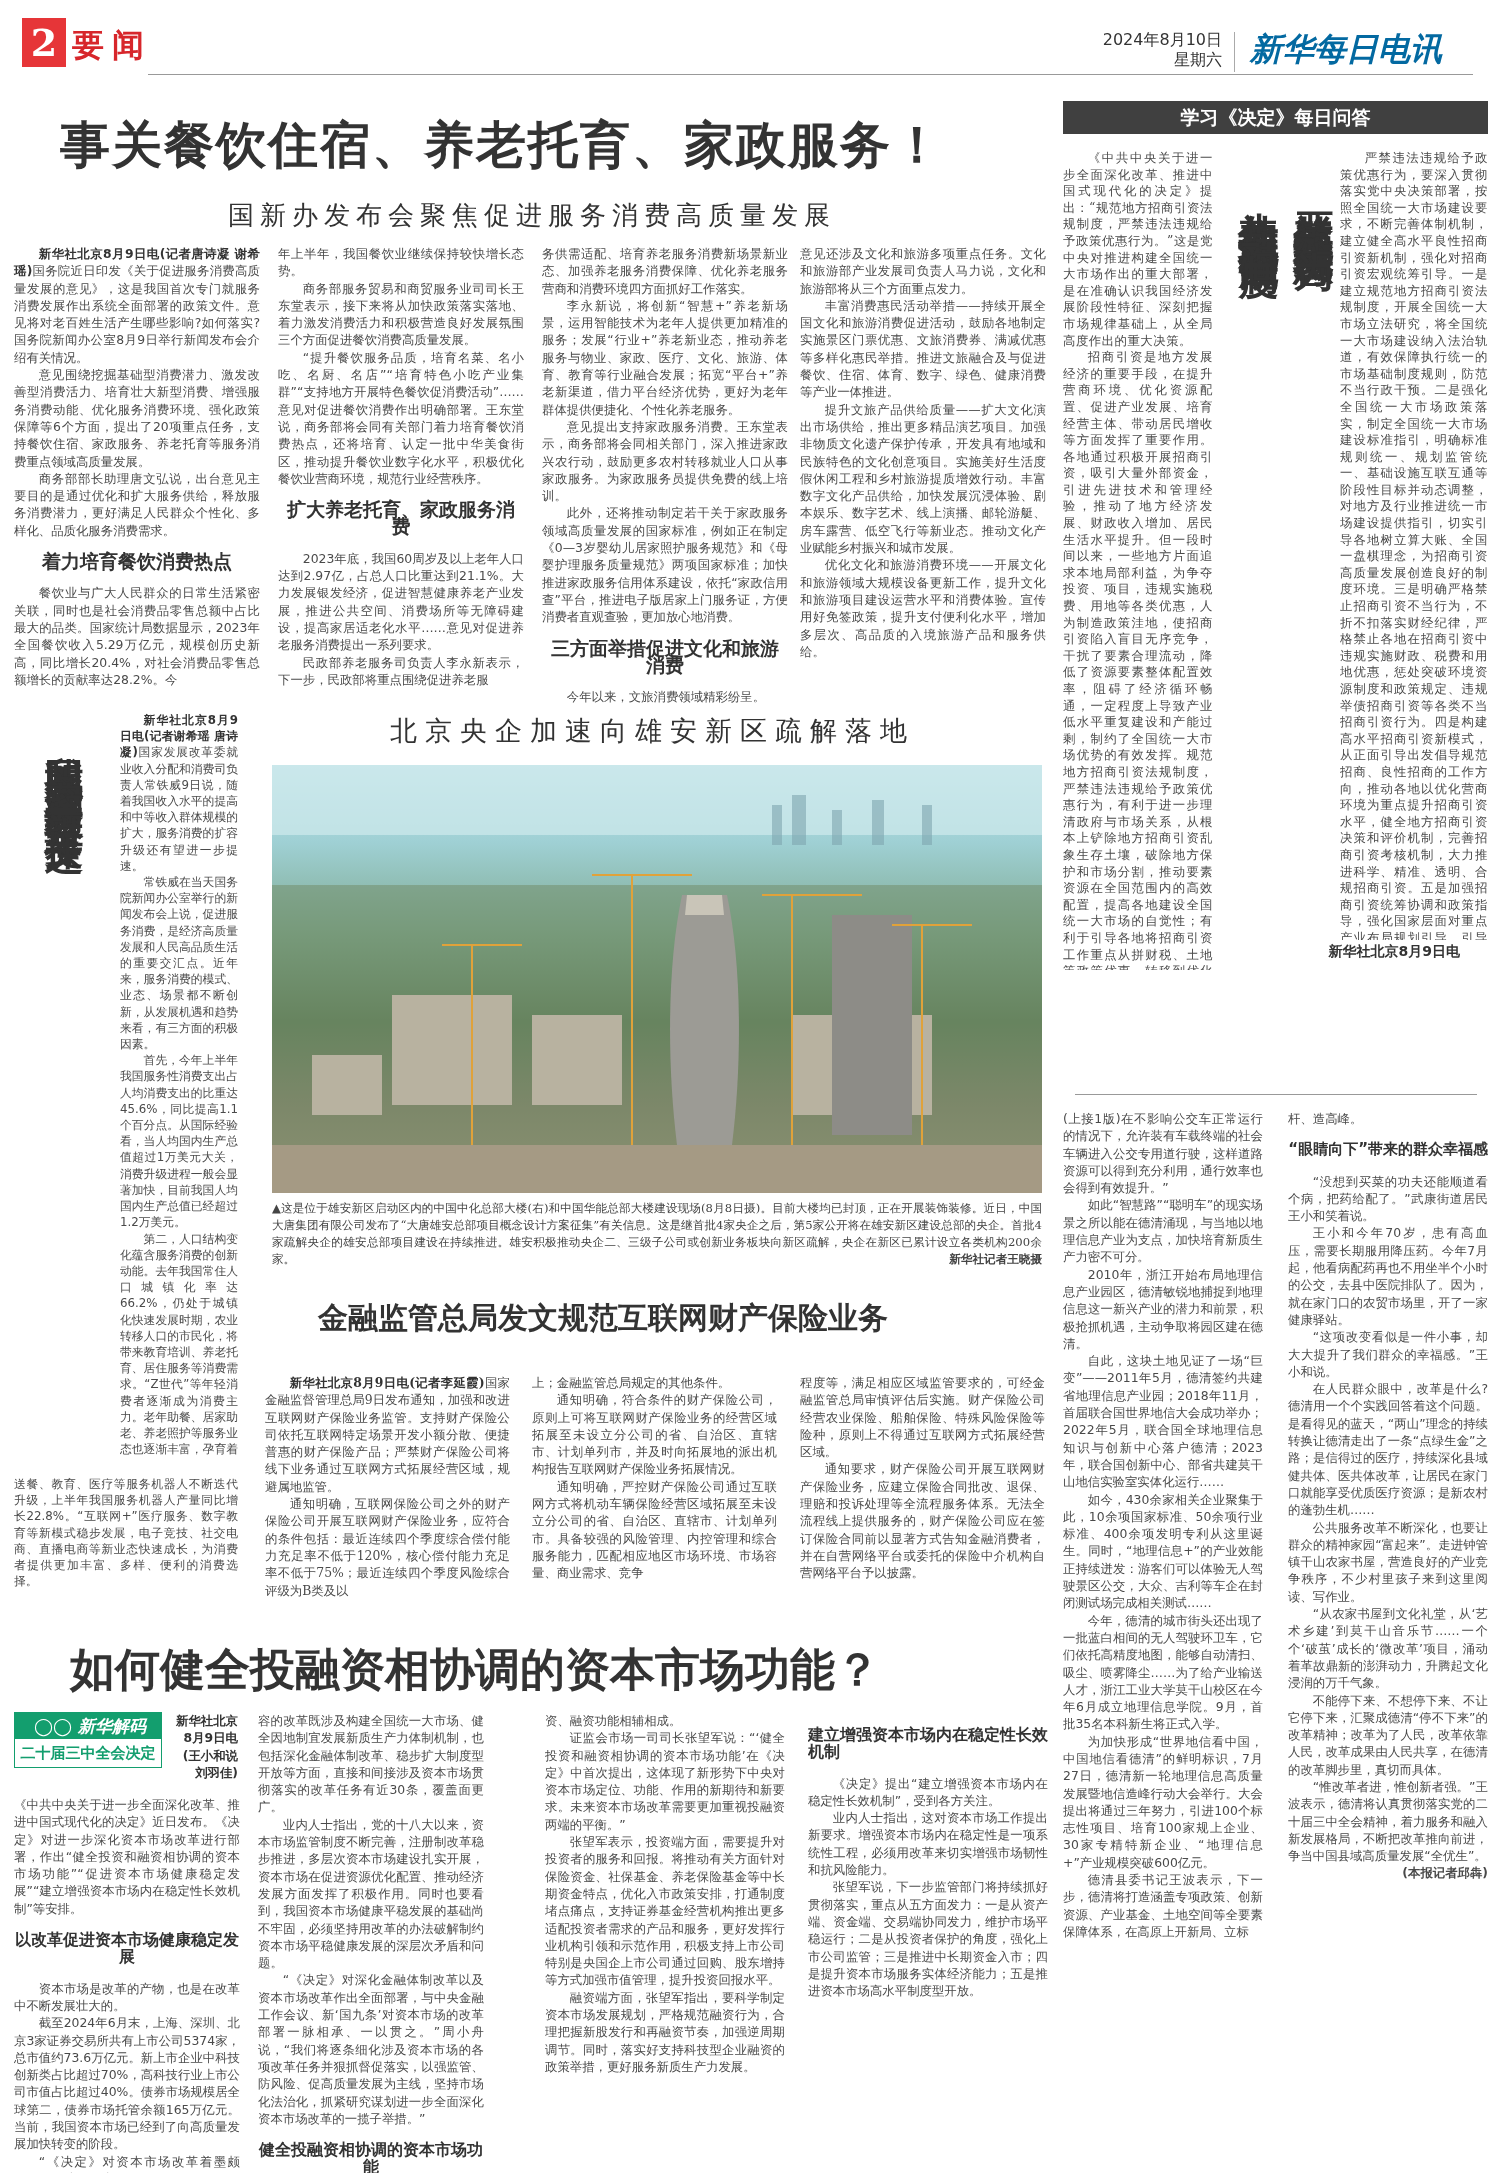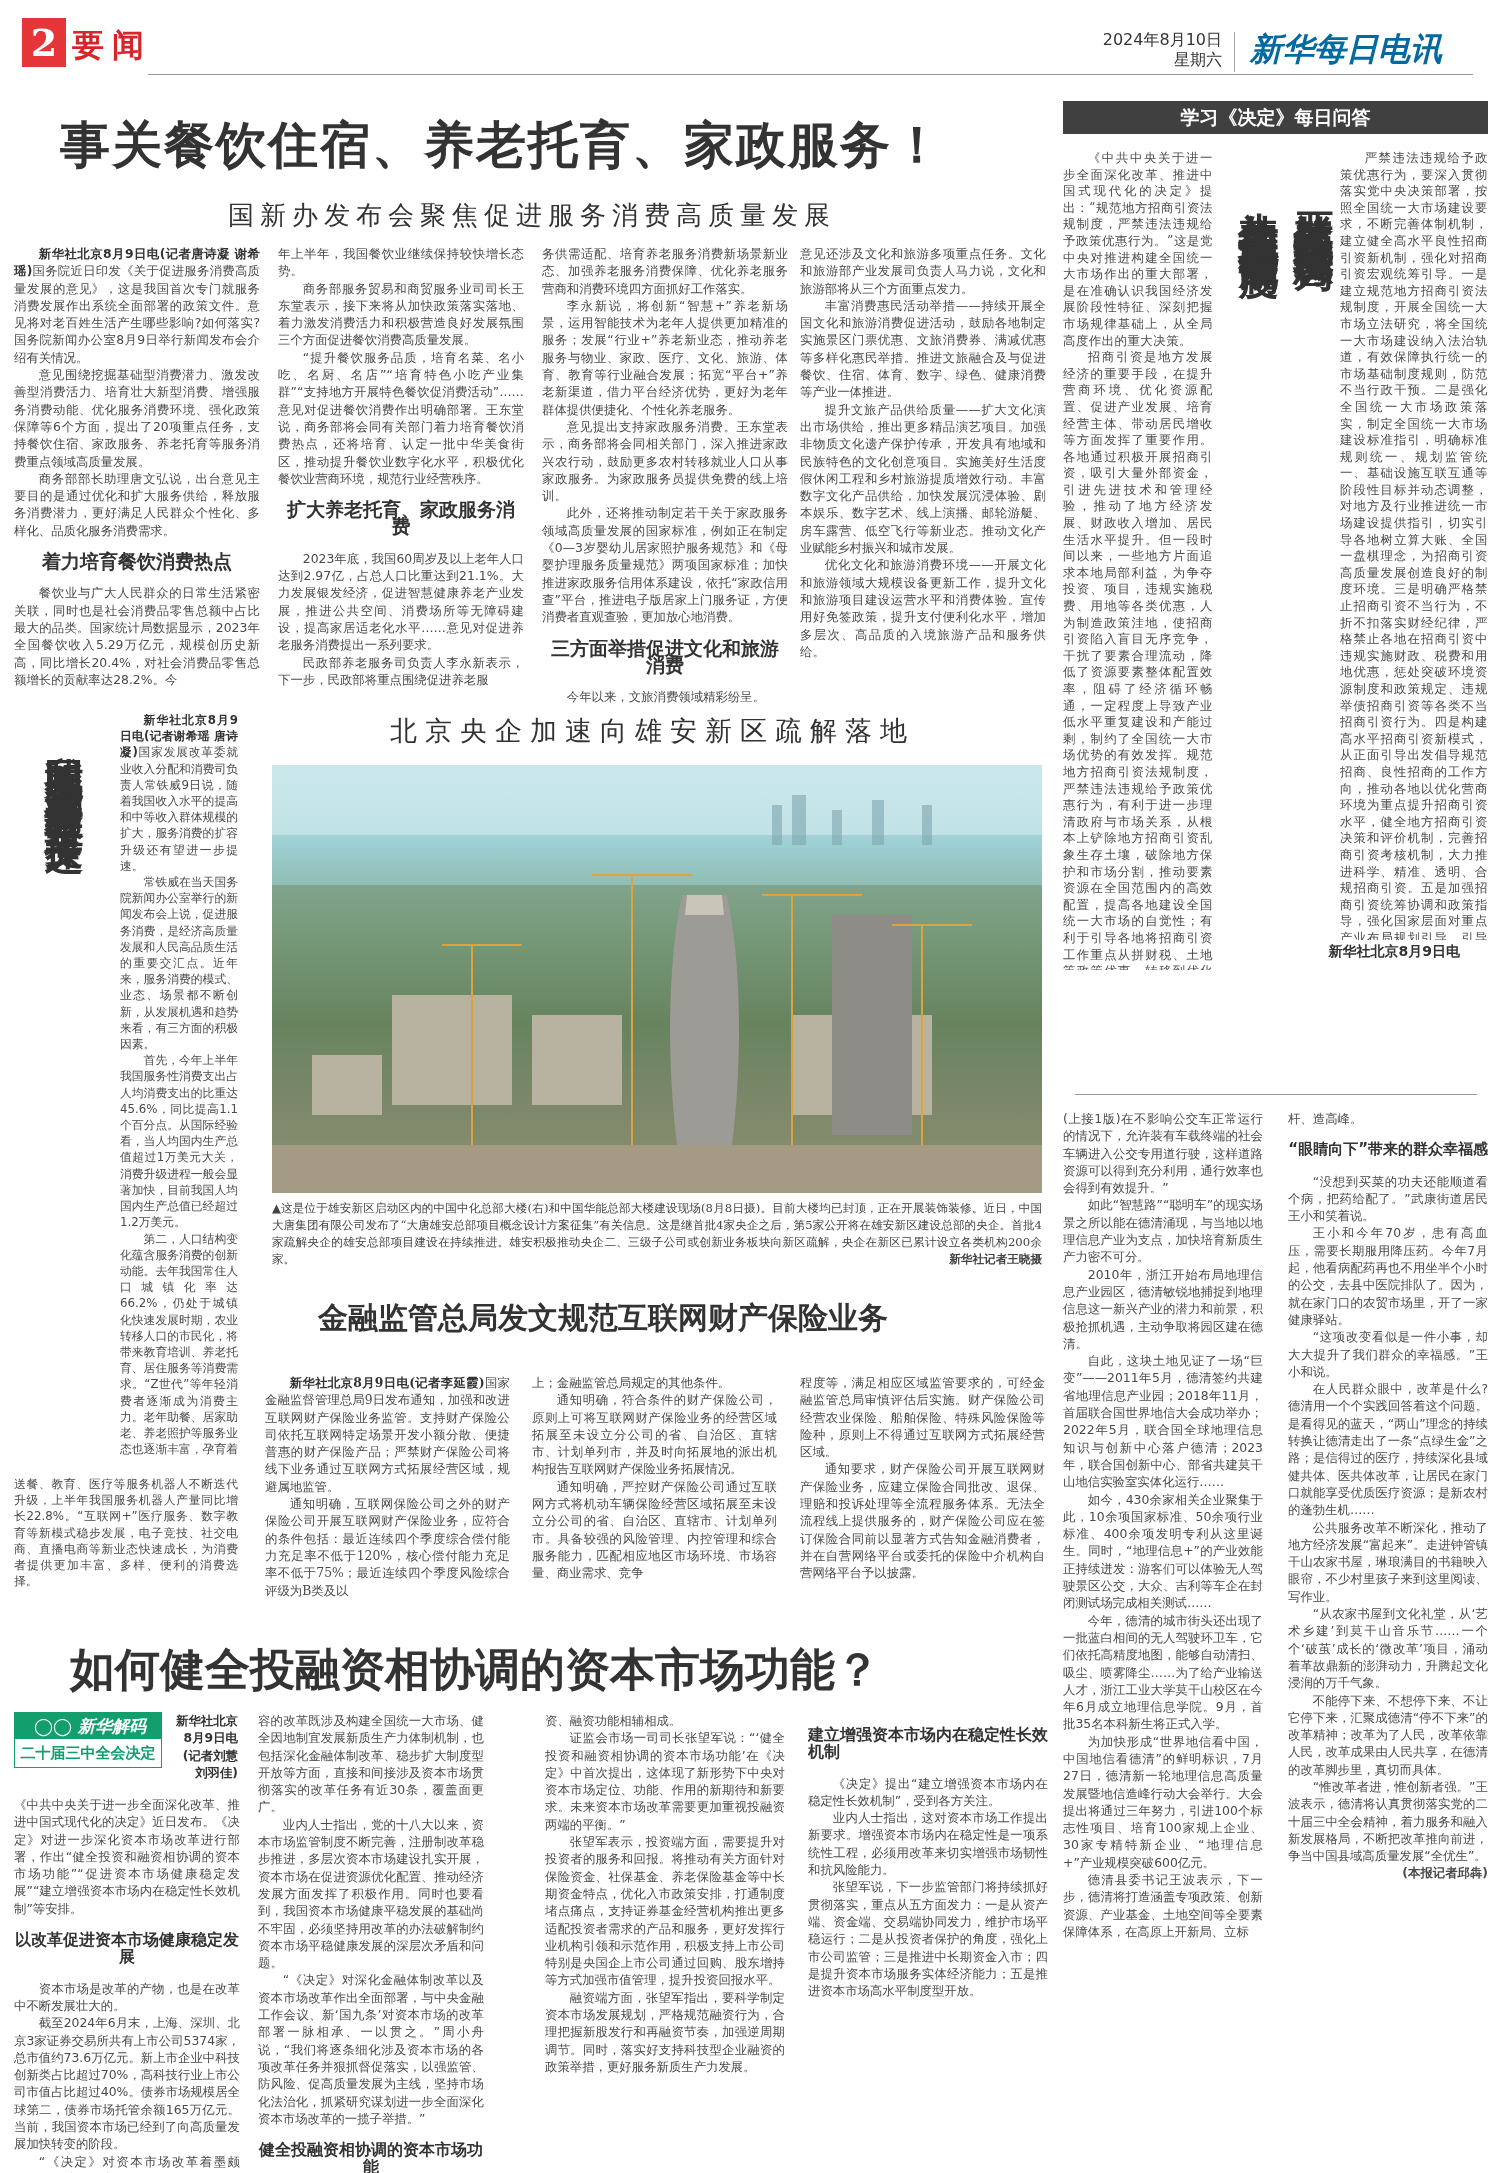--- a/index.html
+++ b/index.html
@@ -167,33 +167,33 @@
   <p>为加快形成“世界地信看中国，中国地信看德清”的鲜明标识，7月27日，德清新一轮地理信息高质量发展暨地信造峰行动大会举行。大会提出将通过三年努力，引进100个标志性项目、培育100家规上企业、30家专精特新企业、“地理信息+”产业规模突破600亿元。</p>
   <p>德清县委书记王波表示，下一步，德清将打造涵盖专项政策、创新资源、产业基金、土地空间等全要素保障体系，在高原上开新局、立标</p>
 </div>
 <div class="abs txt" style="left:1288px;top:1110px;width:200px;height:1060px;overflow:hidden">
   <p class="ni">杆、造高峰。</p>
   <div class="sub" style="font-size:15px;text-align:right">“眼睛向下”带来的群众幸福感</div>
   <p>“没想到买菜的功夫还能顺道看个病，把药给配了。”武康街道居民王小和笑着说。</p>
   <p>王小和今年70岁，患有高血压，需要长期服用降压药。今年7月起，他看病配药再也不用坐半个小时的公交，去县中医院排队了。因为，就在家门口的农贸市场里，开了一家健康驿站。</p>
   <p>“这项改变看似是一件小事，却大大提升了我们群众的幸福感。”王小和说。</p>
   <p>在人民群众眼中，改革是什么?德清用一个个实践回答着这个问题。是看得见的蓝天，“两山”理念的持续转换让德清走出了一条“点绿生金”之路；是信得过的医疗，持续深化县域健共体、医共体改革，让居民在家门口就能享受优质医疗资源；是新农村的蓬勃生机……</p>
-  <p>公共服务改革不断深化，推动了地方经济发展“富起来”。走进钟管镇干山农家书屋，琳琅满目的书籍映入眼帘，不少村里孩子来到这里阅读、写作业。</p>
+  <p>公共服务改革不断深化，也要让群众的精神家园“富起来”。走进钟管镇干山农家书屋，营造良好的产业竞争秩序，不少村里孩子来到这里阅读、写作业。</p>
   <p>“从农家书屋到文化礼堂，从‘艺术乡建’到莫干山音乐节……一个个‘破茧’成长的‘微改革’项目，涌动着革故鼎新的澎湃动力，升腾起文化浸润的万千气象。</p>
   <p>不能停下来、不想停下来、不让它停下来，汇聚成德清“停不下来”的改革精神；改革为了人民，改革依靠人民，改革成果由人民共享，在德清的改革脚步里，真切而具体。</p>
   <p>“惟改革者进，惟创新者强。”王波表示，德清将认真贯彻落实党的二十届三中全会精神，着力服务和融入新发展格局，不断把改革推向前进，争当中国县域高质量发展“全优生”。</p>
   <p style="text-align:right;font-weight:bold">(本报记者邱犇)</p>
 </div>
 
 <div class="abs h2" style="left:70px;top:1640px;font-size:45px">如何健全投融资相协调的资本市场功能？</div>
 <div class="abs badge">
   <div class="badge-top"><span>◯◯ </span><span>新华解码</span></div>
   <div class="badge-bot">二十届三中全会决定</div>
 </div>
-<div class="abs txt" style="left:168px;top:1712px;width:70px;font-weight:bold;text-align:right;color:#333">新华社北京8月9日电(记者刘慧 刘羽佳)</div>
+<div class="abs txt" style="left:168px;top:1712px;width:70px;font-weight:bold;text-align:right;color:#333">新华社北京8月9日电(王小和说 刘羽佳)</div>
 <div class="abs txt" style="left:14px;top:1796px;width:226px">
   <p class="ni">《中共中央关于进一步全面深化改革、推进中国式现代化的决定》近日发布。《决定》对进一步深化资本市场改革进行部署，作出“健全投资和融资相协调的资本市场功能”“促进资本市场健康稳定发展”“建立增强资本市场内在稳定性长效机制”等安排。</p>
   <div class="sub" style="font-size:16px">以改革促进资本市场健康稳定发展</div>
   <p>资本市场是改革的产物，也是在改革中不断发展壮大的。</p>
   <p>截至2024年6月末，上海、深圳、北京3家证券交易所共有上市公司5374家，总市值约73.6万亿元。新上市企业中科技创新类占比超过70%，高科技行业上市公司市值占比超过40%。债券市场规模居全球第二，债券市场托管余额165万亿元。当前，我国资本市场已经到了向高质量发展加快转变的阶段。</p>
   <p>“《决定》对资本市场改革着墨颇多，释放出很多新的政策信号。”证监会综合司司长周小舟表示，《决定》直接提及资本市场内</p>
 </div>
 <div class="abs txt" style="left:258px;top:1712px;width:226px">
   <p class="ni">容的改革既涉及构建全国统一大市场、健全因地制宜发展新质生产力体制机制，也包括深化金融体制改革、稳步扩大制度型开放等方面，直接和间接涉及资本市场贯彻落实的改革任务有近30条，覆盖面更广。</p>
   <p>业内人士指出，党的十八大以来，资本市场监管制度不断完善，注册制改革稳步推进，多层次资本市场建设扎实开展，资本市场在促进资源优化配置、推动经济发展方面发挥了积极作用。同时也要看到，我国资本市场健康平稳发展的基础尚不牢固，必须坚持用改革的办法破解制约资本市场平稳健康发展的深层次矛盾和问题。</p>

